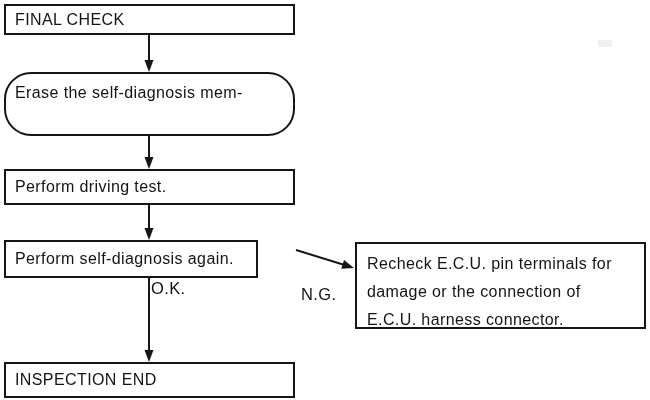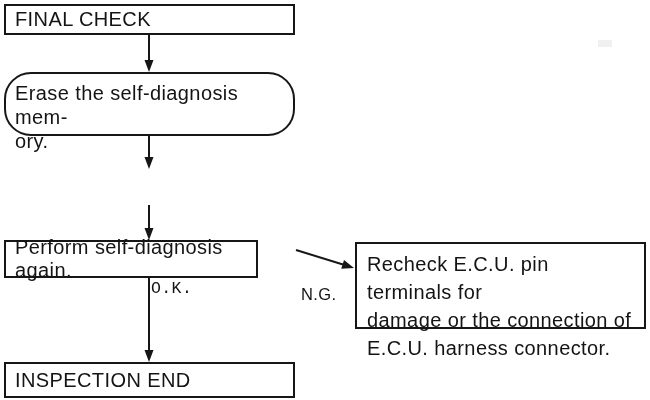--- a/index.html
+++ b/index.html
@@ -10,21 +10,21 @@
     position: relative;
     overflow: hidden;
   }
   .stage { position: absolute; inset: 0; width: 650px; height: 400px; }
   .flow-box {
     position: absolute;
     box-sizing: border-box;
     border: 2px solid #161616;
     background: #ffffff;
     color: #141414;
-    font-size: 20px;
+    font-size: 16px;
     letter-spacing: 0.4px;
   }
   .single-line {
     display: flex;
     align-items: center;
     padding-left: 9px;
   }
   .box-final-check     { left: 4px;   top: 4px;   width: 291px; height: 31px; }
   .box-erase-memory    { left: 4px;   top: 72px;  width: 291px; height: 64px; padding: 7px 9px; line-height: 24px; border-radius: 27px; }
   .box-driving-test    { left: 4px;   top: 169px; width: 291px; height: 36px; }
@@ -32,21 +32,21 @@
   .box-inspection-end  { left: 4px;   top: 362px; width: 291px; height: 36px; }
   .box-recheck-ecu     { left: 355px; top: 242px; width: 291px; height: 87px; padding: 6px 10px; line-height: 28px; }
   .branch-label {
     position: absolute;
     color: #141414;
     font-size: 16.5px;
     letter-spacing: 0.4px;
     background: transparent;
   }
   .label-ng { left: 301px; top: 238px; margin-top: 47px; }
-  .label-ok { left: 151px; top: 279px; font-family: Liberation Mono, monospace; }
+  .label-ok { left: 151px; top: 279px; }
   svg.arrows { position: absolute; inset: 0; pointer-events: none; }
   .arrow-line { stroke: #161616; stroke-width: 2; fill: none; }
   .arrow-head { fill: #161616; stroke: none; }
   .scan-artifact {
     position: absolute; left: 598px; top: 40px; width: 14px; height: 7px;
     background: #f0f0f0;
   }
 </style>
 </head>
 <body>
@@ -75,23 +75,25 @@
       <polygon class="arrow-head" points="354,268 341.2,268.8 344,260.1"></polygon>
     </g>
   </svg>
 
   <div class="flow-box single-line box-final-check">
     <span>FINAL CHECK</span>
   </div>
 
   <div class="flow-box box-erase-memory">
     <div>Erase the self-diagnosis mem-</div>
-    <div>ory.</div>
   </div>
 
+  <div class="flow-box single-line box-driving-test">
+    <span>Perform driving test.</span>
+  </div>
 
   <div class="flow-box single-line box-self-diagnosis">
     <span>Perform self-diagnosis again.</span>
   </div>
 
   <div class="flow-box box-recheck-ecu">
     <div>Recheck E.C.U. pin terminals for</div>
     <div>damage or the connection of</div>
     <div>E.C.U. harness connector.</div>
   </div>

